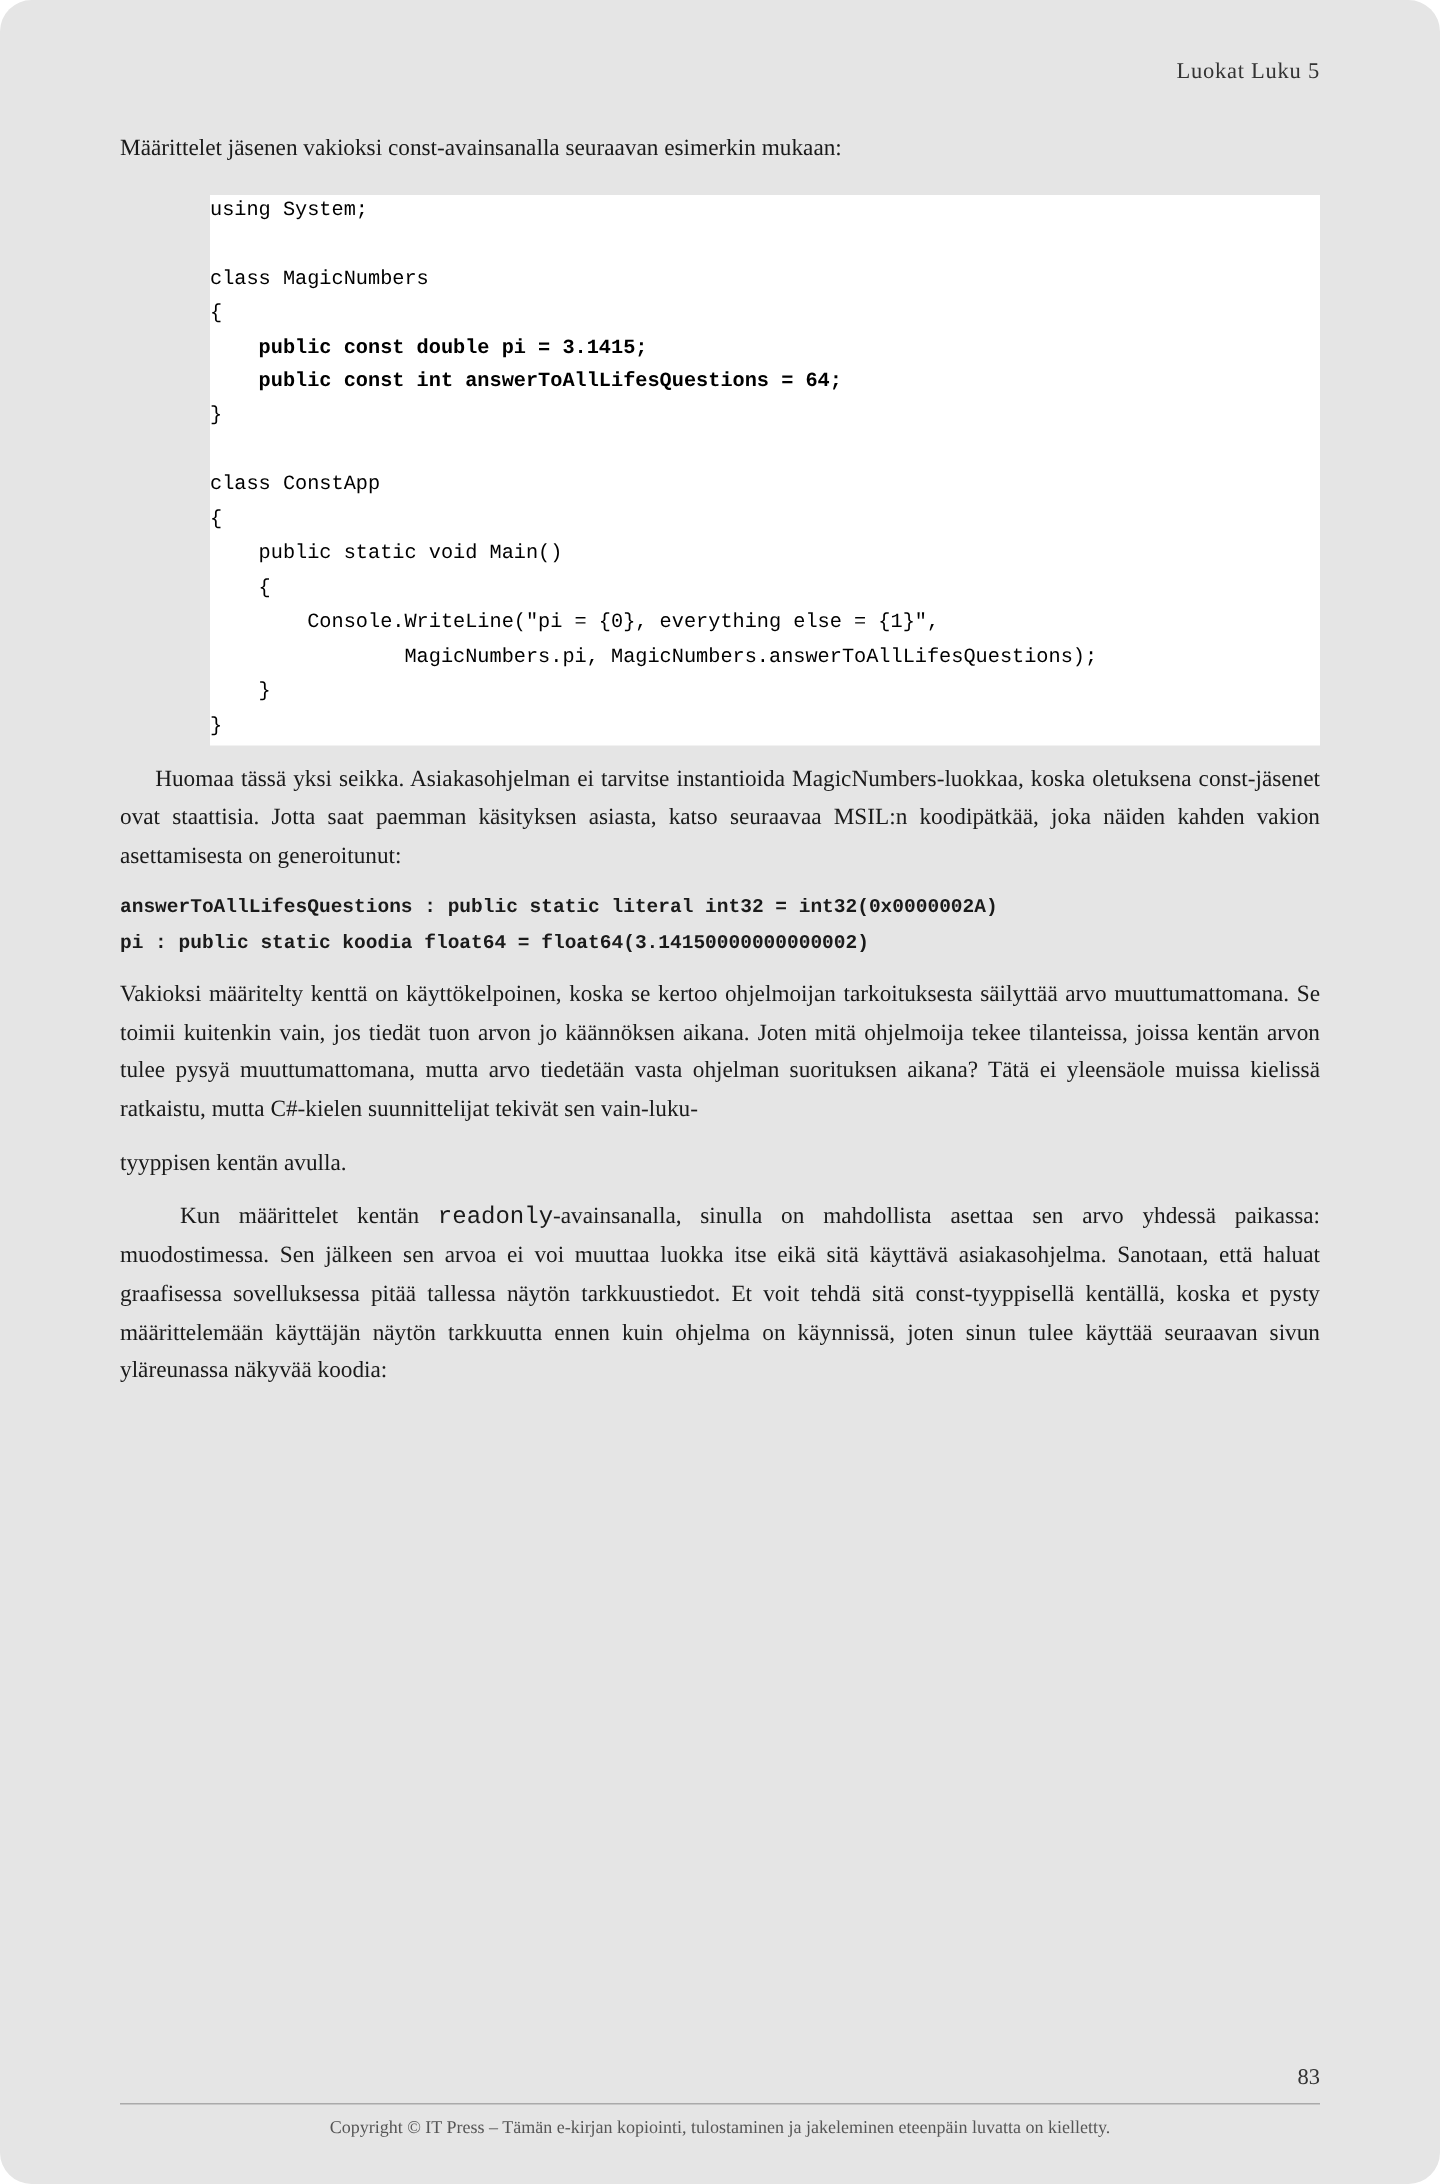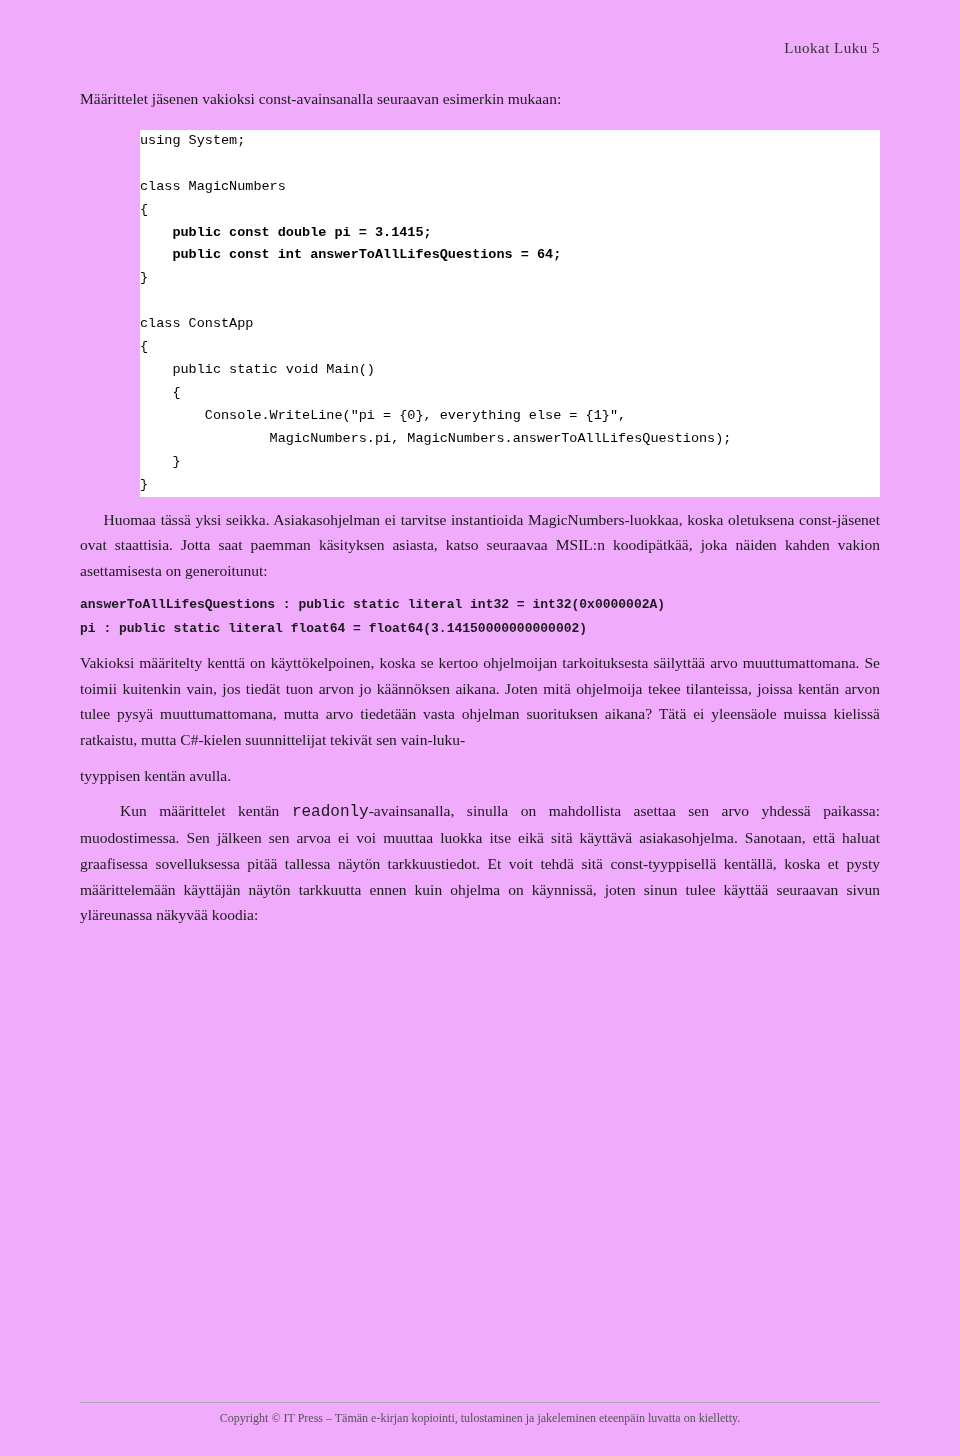--- a/index.html
+++ b/index.html
@@ -14,23 +14,24 @@
       font-size: 16px;
       color: #1a1a1a;
       width: 960px;
       min-height: 1456px;
       position: relative;
     }
 
     .page-container {
       width: 960px;
       min-height: 1456px;
-      background: #f0abfc;
+      background: #e5e5e5;
       padding: 40px 80px 60px 80px;
       position: relative;
+      border-radius: 21px;
     }
 
     .header {
       display: flex;
       justify-content: flex-end;
       margin-bottom: 30px;
     }
 
     .header-title {
       font-family: 'Times New Roman', Times, serif;
@@ -160,32 +161,33 @@
         Console.WriteLine("pi = {0}, everything else = {1}",
                 MagicNumbers.pi, MagicNumbers.answerToAllLifesQuestions);
     }
 }</div>
 
   <p class="body-text">
     <span>&nbsp;&nbsp;&nbsp;&nbsp;&nbsp;Huomaa tässä yksi seikka. Asiakasohjelman ei tarvitse instantioida </span><span class="italic">MagicNumbers</span><span>-luokkaa, koska oletuksena </span><span class="italic">const</span><span>-jäsenet ovat staattisia. Jotta saat paemman käsityksen asiasta, katso seuraavaa MSIL:n koodipätkää, joka näiden kahden vakion asettamisesta on generoitunut:</span>
   </p>
 
   <div class="msil-code"><span>answerToAllLifesQuestions : public static literal int32 = int32(0x0000002A)</span>
-<span>pi : public static literal float64 = float64(3.14150000000000002)</span></div>
+<span>pi : public static koodia float64 = float64(3.14150000000000002)</span></div>
 
 
   <p class="body-text">
     <span>Vakioksi määritelty kenttä on käyttökelpoinen, koska se kertoo ohjelmoijan tarkoituksesta säilyttää arvo muuttumattomana. Se toimii kuitenkin vain, jos tiedät tuon arvon jo käännöksen aikana. Joten mitä ohjelmoija tekee tilanteissa, joissa kentän arvon tulee pysyä muuttumattomana, mutta arvo tiedetään vasta ohjelman suorituksen aikana? Tätä ei yleensäole muissa kielissä ratkaistu, mutta C#-kielen suunnittelijat tekivät sen </span><span class="italic">vain-luku-</span>
   </p>
   <p class="body-text">
     <span class="italic">tyyppisen</span><span> kentän avulla.</span>
   </p>
 
   <p class="body-text-indented">
     <span>Kun määrittelet kentän </span><span class="italic code-inline">readonly</span><span>-avainsanalla, sinulla on mahdollista asettaa sen arvo yhdessä paikassa: muodostimessa. Sen jälkeen sen arvoa ei voi muuttaa luokka itse eikä sitä käyttävä asiakasohjelma. Sanotaan, että haluat graafisessa sovelluksessa pitää tallessa näytön tarkkuustiedot. Et voit tehdä sitä </span><span class="italic">const</span><span>-tyyppisellä kentällä, koska et pysty määrittelemään käyttäjän näytön tarkkuutta ennen kuin ohjelma on käynnissä, joten sinun tulee käyttää seuraavan sivun yläreunassa näkyvää koodia:</span>
   </p>
 
   <div class="footer">
+    <div class="page-number">83</div>
     <hr class="footer-divider">
     <span class="footer-text">Copyright © IT Press – Tämän e-kirjan kopiointi, tulostaminen ja jakeleminen eteenpäin luvatta on kielletty.</span>
   </div>
 
 </div>
 
 </body></html>

